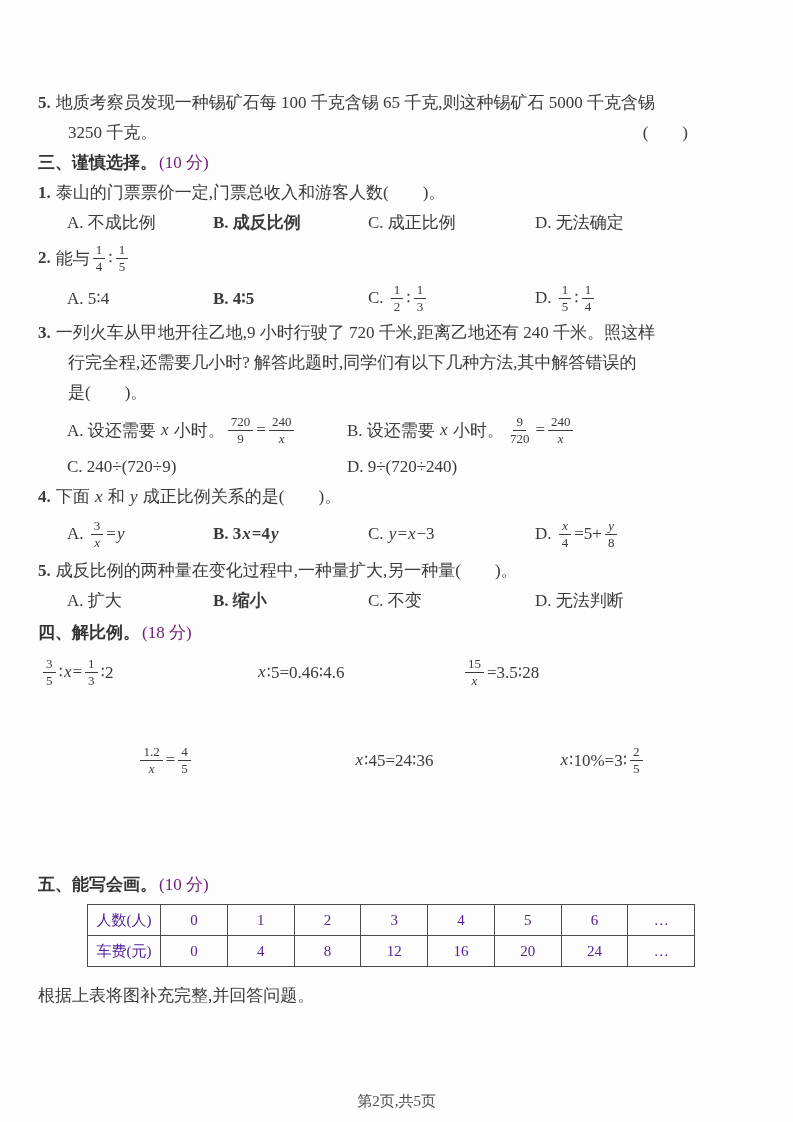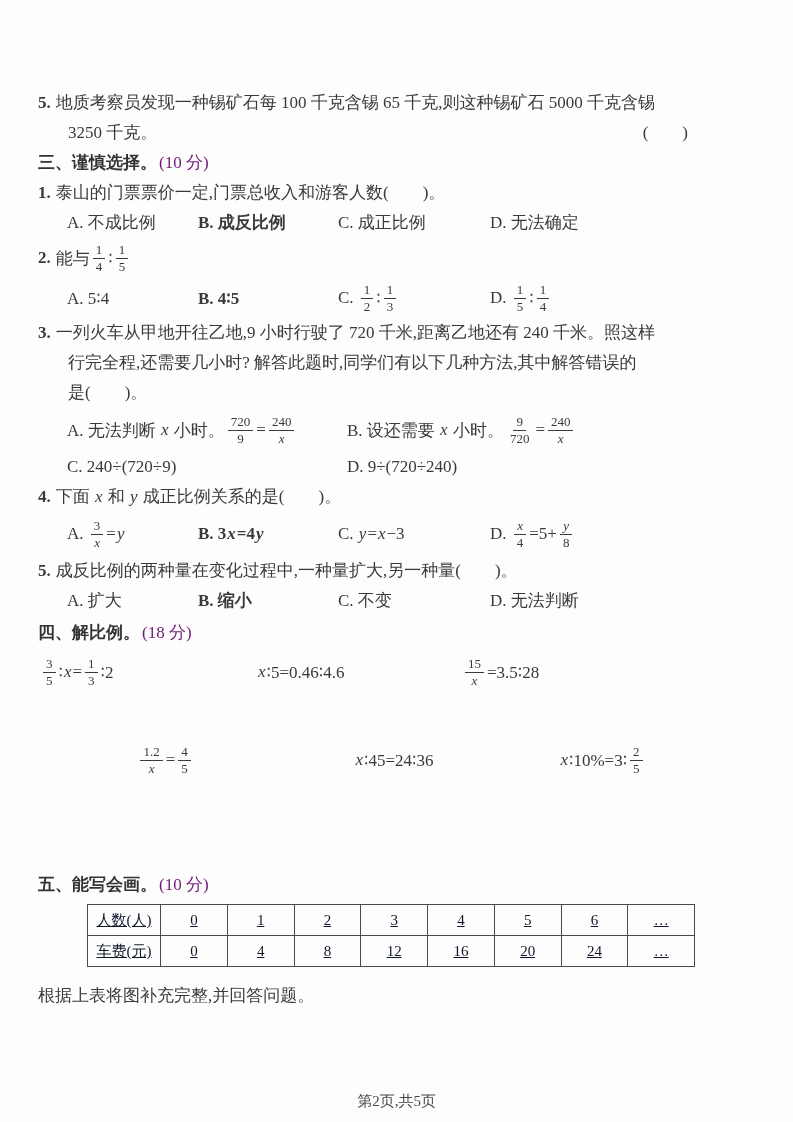--- a/index.html
+++ b/index.html
@@ -12,21 +12,21 @@
     font-family:"Liberation Serif","DejaVu Serif",serif;
     color:#3a3a3a;
   }
   .content{padding:88px 50px 0 38px;font-size:17px;line-height:30px;}
   .line{line-height:30px;}
   .cont{padding-left:30px;}
   .qnum{font-weight:bold;margin-right:5px;}
   .judge-l2{display:flex;justify-content:space-between;padding-right:55px;}
   .sec-head{font-weight:bold;line-height:30px;color:#333;}
   .sec-score{font-weight:normal;color:#701a75;margin-left:2px;}
-  .opts4{display:flex;padding-left:29px;line-height:30px;}
+  .opts4{display:flex;padding-left:29px;line-height:30px;gap:15px;}
   .opts4 .c1{width:131px;}
   .opts4 .c2{width:140px;font-weight:bold;}
   .opts4 .c3{width:152px;}
   .opts2{display:flex;padding-left:29px;line-height:30px;}
   .opts2 .c1{width:280px;}
   .mrow{display:flex;align-items:center;min-height:40px;line-height:normal;}
   .mrow44{min-height:44px;}
   .math{display:flex;align-items:center;}
   .math span{white-space:pre;}
   .var{font-style:italic;padding:0 1px;}
@@ -38,21 +38,21 @@
   .frac .fden{padding:0 3px;}
   .eqrow{display:flex;align-items:center;min-height:44px;padding-left:2px;line-height:normal;}
   .eqrow .e1{width:217px;}
   .eqrow .e2{width:205px;}
   .fare-table{
     border-collapse:collapse;margin:4px 0 0 49px;width:608px;
     font-size:15px;table-layout:fixed;
   }
   .fare-table td{
     border:1px solid #4a4a4a;height:29px;text-align:center;
-    padding:0;color:#0f172a;text-decoration:underline;
+    padding:0;color:#4c1d95;
   }
   .fare-table td.lbl{width:72px;}
   .footer{
     position:absolute;left:0;right:0;bottom:10px;
     text-align:center;font-size:15px;color:#4a4a4a;line-height:22px;
   }
 </style>
 </head>
 <body>
 
@@ -118,21 +118,21 @@
         <span class="qnum">3.</span><span>一列火车从甲地开往乙地,9 小时行驶了 720 千米,距离乙地还有 240 千米。照这样</span>
       </div>
       <div class="line cont">
         <span>行完全程,还需要几小时? 解答此题时,同学们有以下几种方法,其中解答错误的</span>
       </div>
       <div class="line cont">
         <span>是(　　)。</span>
       </div>
       <div class="opts2 mrow mrow44">
         <span class="c1 math">
-            <span>A. 无法判断 </span>
+            <span>A. 设还需要 </span>
             <span class="var">x</span>
             <span> 小时。</span>
             <span class="frac"><span class="fnum">720</span><span class="fden">9</span></span>
             <span>=</span>
             <span class="frac"><span class="fnum">240</span><span class="fden var">x</span></span>
           </span>
         <span class="math">
             <span>B. 设还需要 </span>
             <span class="var">x</span>
             <span> 小时。</span>

